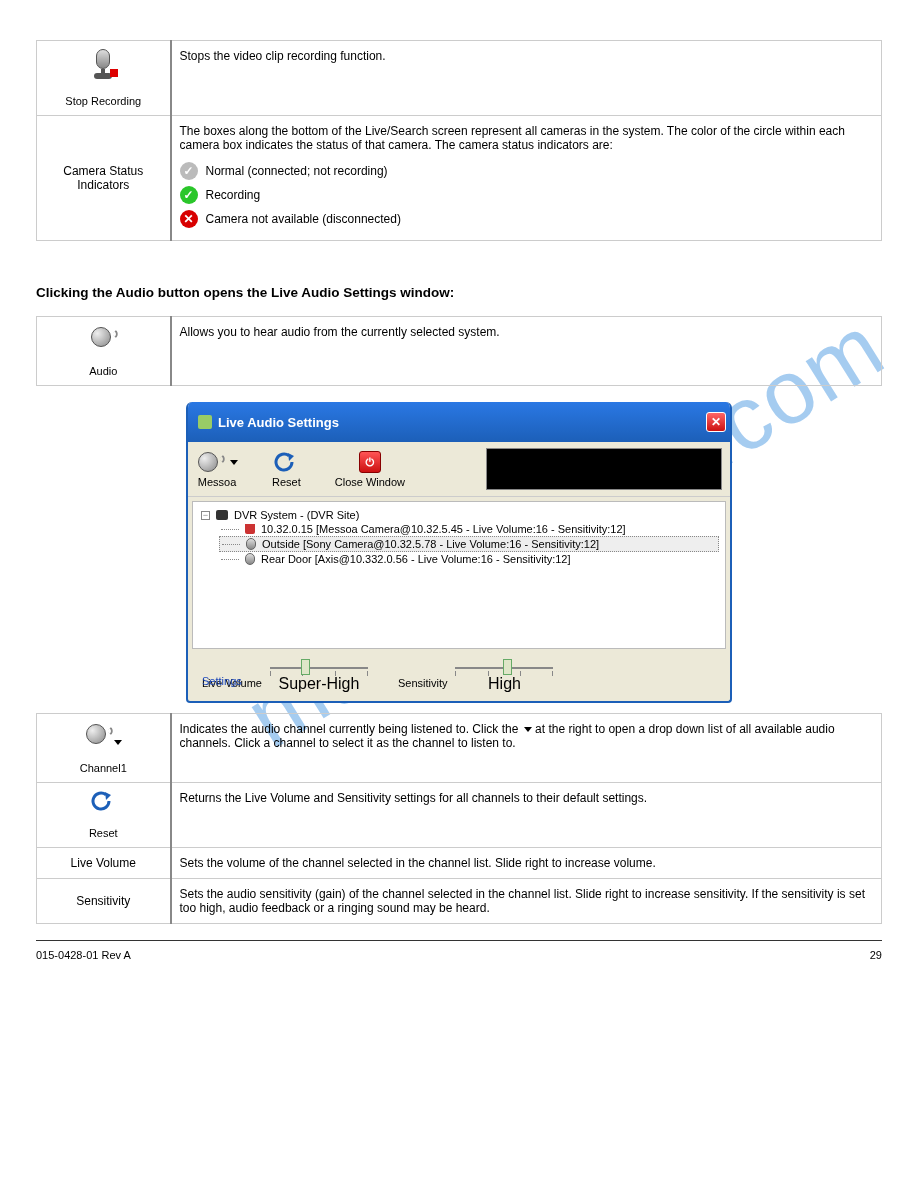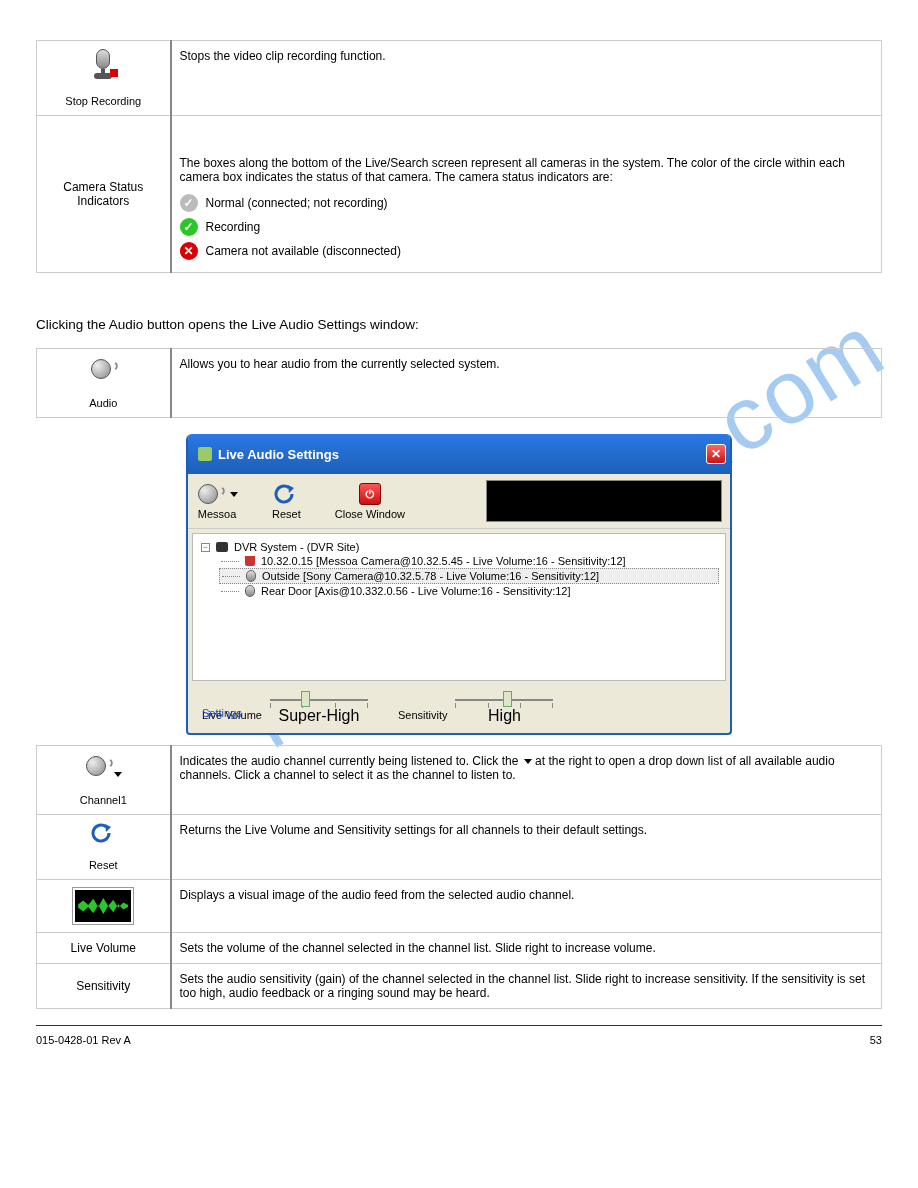--- a/index.html
+++ b/index.html
@@ -20,21 +20,21 @@
   .speaker .wave { position: absolute; right: -2px; top: 6px; width: 6px; height: 6px; border: 2px solid #888; border-left: none; border-bottom: none; border-radius: 0 6px 0 0; transform: rotate(45deg); }
   .status-icon { width: 18px; height: 18px; border-radius: 50%; display: inline-block; color: #fff; line-height: 18px; text-align: center; font-size: 12px; font-weight: bold; margin: 2px 0; }
   .status-gray { background: #bbb; }
   .status-green { background: #2ac62a; }
   .status-red { background: #d80000; }
   .reset-svg { width: 26px; height: 20px; display: inline-block; }
   .waveform { width: 60px; height: 36px; background: #000; border: 2px solid #fff; box-shadow: 0 0 0 1px #999; display: inline-flex; align-items: center; justify-content: center; }
   .waveform .wf { width: 50px; height: 18px; background: #2ac62a; clip-path: polygon(0 40%, 10% 20%, 20% 45%, 30% 10%, 40% 55%, 50% 5%, 60% 50%, 70% 15%, 80% 60%, 90% 30%, 100% 45%, 100% 55%, 90% 70%, 80% 40%, 70% 85%, 60% 50%, 50% 95%, 40% 45%, 30% 90%, 20% 55%, 10% 80%, 0 60%); }
   .label-under { font-size: 11px; margin-top: 13px; }
   .section-gap { height: 44px; }
-  .section-title { font-size: 13.5px; font-weight: normal; margin: 0 0 16px 0; position: relative; z-index: 1; }
+  .section-title { font-size: 13.5px; font-weight: bold; margin: 0 0 16px 0; position: relative; z-index: 1; }
   
   .win { width: 546px; margin: 16px auto 10px auto; border: 2px solid #1c5fb8; border-top: none; border-radius: 6px 6px 4px 4px; overflow: hidden; font-size: 11px; background: #ece9d8; position: relative; z-index: 1; }
   .titlebar { height: 40px; background: linear-gradient(#2a78e4,#1c5fb8); color: #fff; display: flex; align-items: center; padding: 0 4px; }
   .titlebar .app-ico { width: 14px; height: 14px; background: #9c6; border-radius: 2px; margin: 0 6px; }
   .titlebar .title { font-weight: bold; font-size: 13px; flex: 1; }
   .titlebar .close { width: 20px; height: 20px; background: linear-gradient(#f66,#c11); border: 1px solid #fff; border-radius: 3px; color: #fff; display: flex; align-items: center; justify-content: center; font-weight: bold; font-size: 12px; }
   .toolbar { background: #ece9d8; padding: 6px 8px; display: flex; align-items: flex-start; gap: 34px; border-bottom: 1px solid #ccc; }
   .tb-item { text-align: center; font-size: 11px; }
   .tb-item .ico-wrap { height: 28px; display: flex; align-items: center; justify-content: center; }
   .tb-close-ico { width: 22px; height: 22px; background: linear-gradient(#f55,#c11); border: 1px solid #800; border-radius: 3px; color: #fff; display: flex; align-items: center; justify-content: center; font-weight: bold; }
@@ -71,21 +71,21 @@
       <span class="mic">
         <span class="head"></span><span class="stem"></span><span class="base"></span><span class="rec"></span>
       </span>
       <div class="label-under">Stop Recording</div>
     </td>
     <td class="heavy-left">Stops the video clip recording function.</td>
   </tr>
   <tr>
     <td class="icon-cell">Camera Status Indicators</td>
     <td class="heavy-left">
-      <div style="margin-bottom:8px;margin-top:32px;">The boxes along the bottom of the Live/Search screen represent all cameras in the system. The color of the circle within each camera box indicates the status of that camera. The camera status indicators are:</div>
+      <div style="margin-bottom:8px;">The boxes along the bottom of the Live/Search screen represent all cameras in the system. The color of the circle within each camera box indicates the status of that camera. The camera status indicators are:</div>
       <div style="display:flex;align-items:center;gap:8px;margin:2px 0;">
         <span class="status-icon status-gray">✓</span>
         <span>Normal (connected; not recording)</span>
       </div>
       <div style="display:flex;align-items:center;gap:8px;margin:2px 0;">
         <span class="status-icon status-green">✓</span>
         <span>Recording</span>
       </div>
       <div style="display:flex;align-items:center;gap:8px;margin:2px 0;">
         <span class="status-icon status-red">✕</span>
@@ -217,34 +217,26 @@
     <td class="icon-cell dashed-right">
       <svg class="reset-svg" viewBox="0 0 24 20">
             <path d="M18 10a8 8 0 1 1-3-6.2" fill="none" stroke="#1c5fb8" stroke-width="3"></path>
             <path d="M14 1 L20 4 L15 9 Z" fill="#1c5fb8"></path>
           </svg>
       <div class="label-under">Reset</div>
     </td>
     <td class="heavy-left">Returns the Live Volume and Sensitivity settings for all channels to their default settings.</td>
   </tr>
   <tr>
-    <td class="icon-cell dashed-right">
-      <span class="waveform">
-            <span class="wf"></span>
-          </span>
-    </td>
-    <td class="heavy-left">Displays a visual image of the audio feed from the selected audio channel.</td>
-  </tr>
-  <tr>
     <td class="icon-cell">Live Volume</td>
     <td class="heavy-left">Sets the volume of the channel selected in the channel list. Slide right to increase volume.</td>
   </tr>
   <tr>
     <td class="icon-cell">Sensitivity</td>
     <td class="heavy-left">Sets the audio sensitivity (gain) of the channel selected in the channel list. Slide right to increase sensitivity. If the sensitivity is set too high, audio feedback or a ringing sound may be heard.</td>
   </tr>
 </tbody>
   </table>
 
 <div class="page-footer-line">
   <span>015-0428-01 Rev A</span>
-  <span>53</span>
+  <span>29</span>
 </div>
 
 </body></html>

